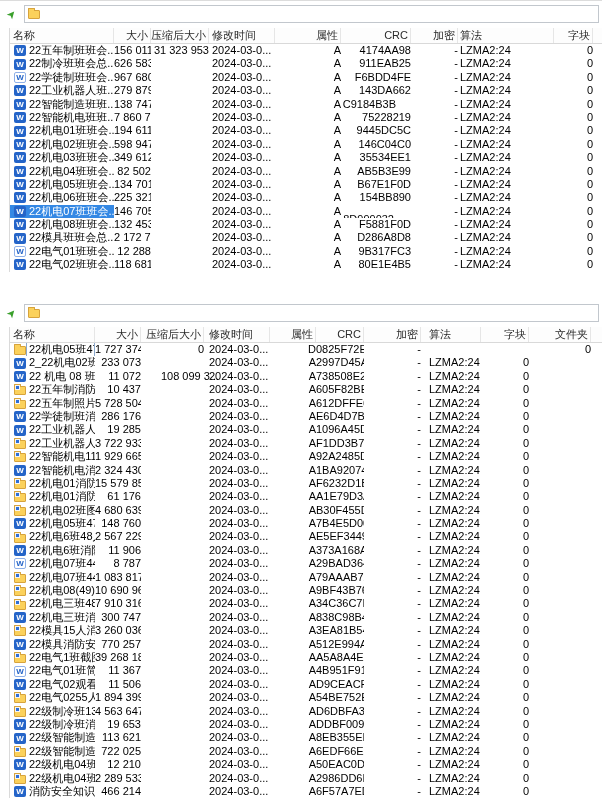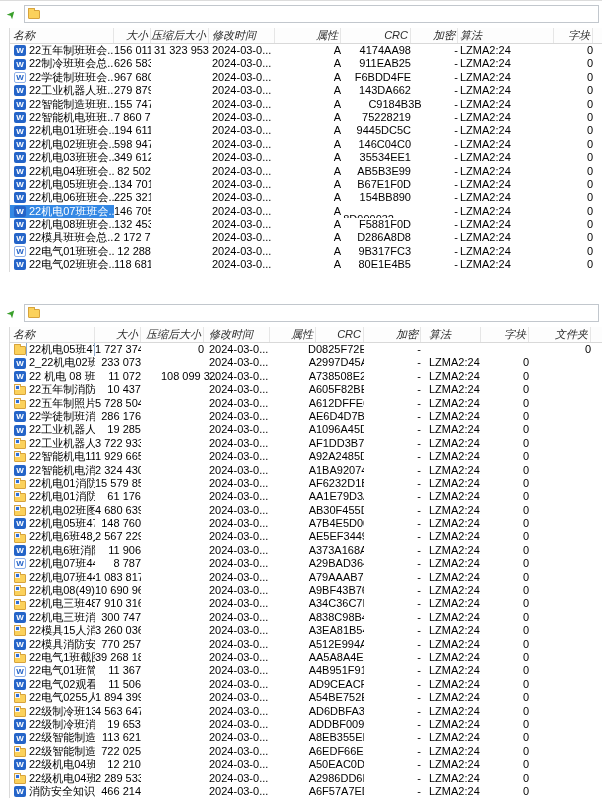--- a/index.html
+++ b/index.html
@@ -10,21 +10,21 @@
   .panel.second{height:500px;}
   
   .addrbar{display:flex;align-items:center;margin:4px 2px 0 2px;height:18px;}
   .appicon{width:15px;height:15px;margin-left:2px;flex:none;display:flex;align-items:center;justify-content:center;cursor:pointer;}
   .appicon .arr{color:#3aa02c;font-size:11px;line-height:11px;transform:rotate(-50deg);font-weight:bold;}
   .addr{flex:1;margin-left:5px;margin-right:1px;height:16px;border:1px solid #c2c7cd;background:#fff;
         display:flex;align-items:center;padding:0 3px;overflow:hidden;cursor:text;}
   .addr .path{white-space:nowrap;overflow:hidden;margin-left:4px;color:#000;}
   
   .listview{margin-left:9px;border-left:1px solid #dadada;position:relative;margin-top:5px;}
-  .cols{position:relative;height:15px;background:#fdfdfd;border-bottom:1px solid #d9d9d9;font-style:italic;}
+  .cols{position:relative;height:15px;background:#fdfdfd;border-bottom:1px solid #d9d9d9;}
   .hcell{position:absolute;top:0;bottom:0;box-sizing:border-box;line-height:15px;color:#2b2b2b;
          border-right:1px solid #e6e6e6;overflow:hidden;white-space:nowrap;cursor:pointer;}
   .hcell.left{text-align:left;padding-left:3px;}
   .hcell.right{text-align:right;padding-right:2px;}
   .rows{position:relative;}
   .row{position:relative;height:13.4px;cursor:default;}
   .cell{position:absolute;top:0;bottom:0;box-sizing:border-box;line-height:13.4px;
         white-space:nowrap;overflow:hidden;color:#000;}
   .cell.right{text-align:right;}
   .cell.left{text-align:left;}
@@ -125,25 +125,25 @@
             <div class="cell right" style="left: 331px; width: 70px;">143DA662</div>
             <div class="cell right" style="left: 401px; width: 47px;">-</div>
             <div class="cell left" style="left: 448px; width: 96px; padding-left: 2px;">LZMA2:24</div>
             <div class="cell right" style="left: 544px; width: 39px;">0</div>
           </div>
           <div class="row">
             <div class="cell left namecell" style="left: 0px; width: 104px;">
               <span class="fic word">W</span>
               <span class="flabel">22智能制造班班...</span>
             </div>
-            <div class="cell right" style="left: 104px; width: 37px;">155 747</div>
-            <div class="cell right" style="left: 141px; width: 58px;"></div>
-            <div class="cell left" style="left: 199px; width: 66px; padding-left: 3px;">2024-03-0...</div>
-            <div class="cell right" style="left: 265px; width: 66px;">A</div>
-            <div class="cell right" style="left: 350px; width: 70px; text-align: center;">C9184B3B</div>
+            <div class="cell right" style="left: 104px; width: 37px;">138 747</div>
+            <div class="cell right" style="left: 141px; width: 58px;"></div>
+            <div class="cell left" style="left: 199px; width: 66px; padding-left: 3px;">2024-03-0...</div>
+            <div class="cell right" style="left: 265px; width: 66px;">A</div>
+            <div class="cell right" style="left: 316px; width: 70px;">C9184B3B</div>
             <div class="cell right" style="left: 401px; width: 47px;">-</div>
             <div class="cell left" style="left: 448px; width: 96px; padding-left: 2px;">LZMA2:24</div>
             <div class="cell right" style="left: 544px; width: 39px;">0</div>
           </div>
           <div class="row">
             <div class="cell left namecell" style="left: 0px; width: 104px;">
               <span class="fic word">W</span>
               <span class="flabel">22智能机电班班...</span>
             </div>
             <div class="cell right" style="left: 104px; width: 37px;">7 860 731</div>

